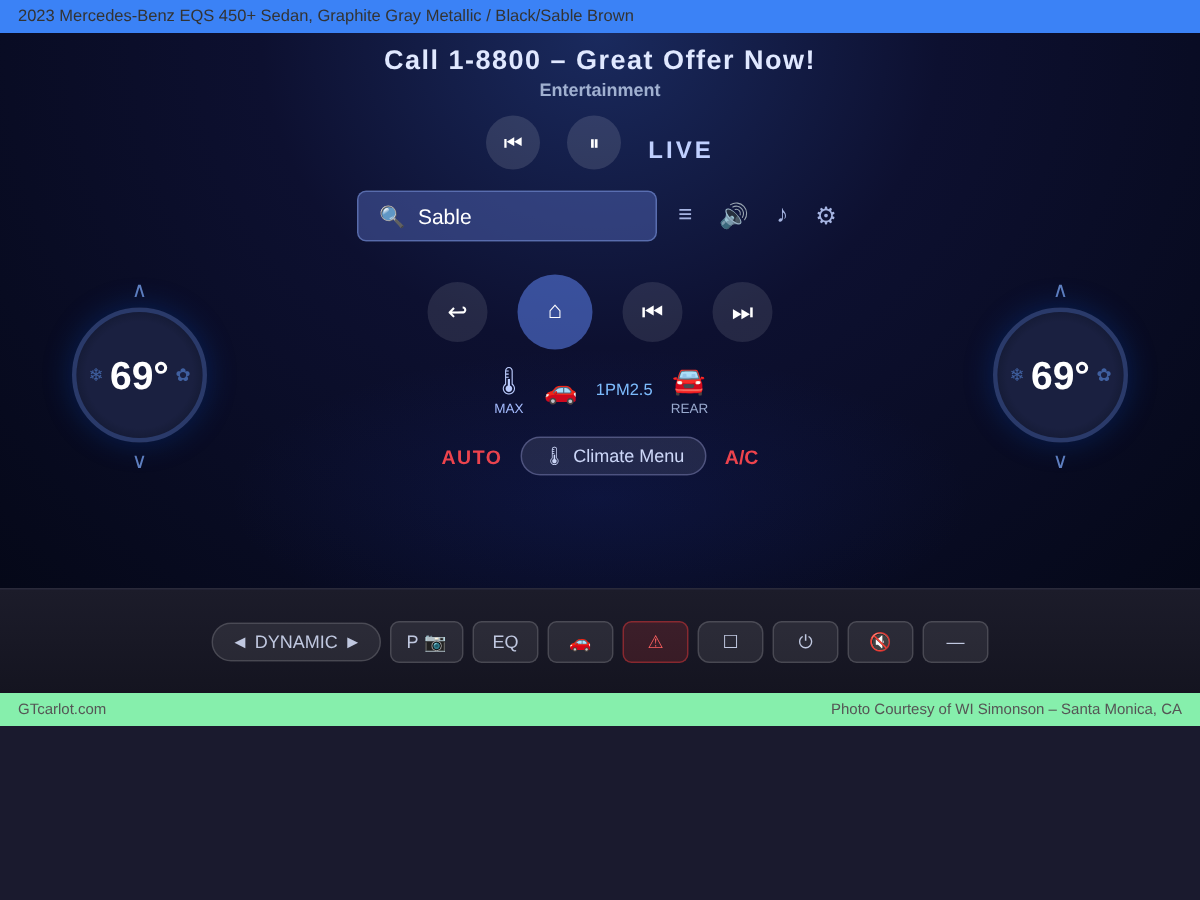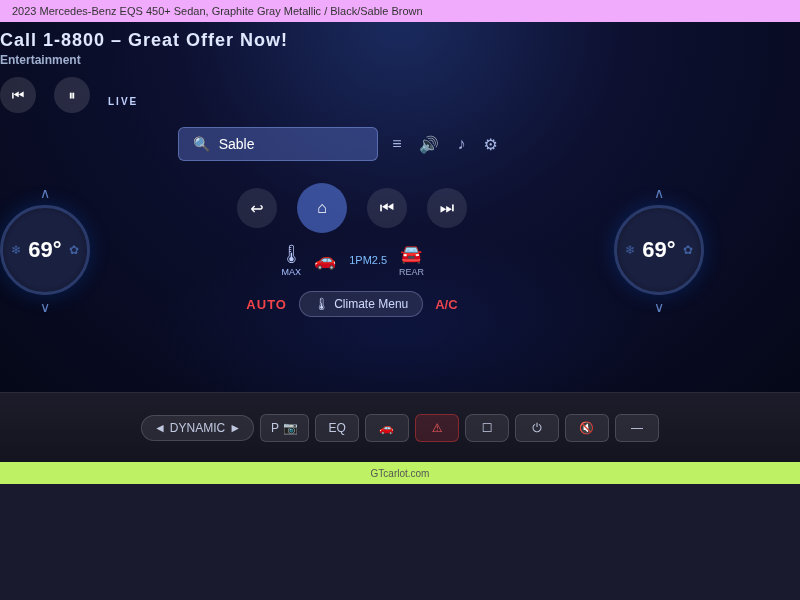--- a/index.html
+++ b/index.html
@@ -7,38 +7,39 @@
       width: 800px;
       height: 600px;
       background: #1a1a2e;
       font-family: Arial, sans-serif;
       overflow: hidden;
       position: relative;
     }
 
     
     #top-bar {
-      background: #f0abfc;
+      background: #3b82f6;
       padding: 4px 12px;
       font-size: 11px;
       color: #333;
       display: flex;
       align-items: center;
       gap: 8px;
       height: 22px;
     }
 
     
     #screen {
       background: radial-gradient(ellipse at center top, #1a2a5e 0%, #0d1030 40%, #050818 100%);
       width: 100%;
       position: relative;
       height: 370px;
       display: flex;
       flex-direction: column;
+      align-items: center;
       padding-top: 8px;
       overflow: hidden;
     }
 
     
     #radio-text {
       color: #e0e8ff;
       font-size: 18px;
       font-weight: bold;
       letter-spacing: 1px;
@@ -69,21 +70,21 @@
       color: white;
       font-size: 14px;
       cursor: pointer;
       display: flex;
       align-items: center;
       justify-content: center;
     }
 
     #live-badge {
       color: #c0d0ff;
-      font-size: 10px;
+      font-size: 16px;
       font-weight: bold;
       letter-spacing: 2px;
       margin-top: 12px;
     }
 
     
     #search-row {
       display: flex;
       align-items: center;
       gap: 10px;
@@ -140,21 +141,21 @@
       display: flex;
       flex-direction: column;
       align-items: center;
       justify-content: center;
       position: relative;
       box-shadow: 0 0 20px rgba(0,80,200,0.3);
     }
 
     .climate-temp {
       color: white;
-      font-size: 22px;
+      font-size: 26px;
       font-weight: bold;
     }
 
     .dial-up-arrow, .dial-down-arrow {
       color: #6080c0;
       font-size: 14px;
       cursor: pointer;
     }
 
     .snowflake-icon, .fan-icon {
@@ -287,27 +288,27 @@
       border-color: rgba(255,60,60,0.4);
       color: #ff6060;
     }
 
     .phys-btn.square-btn {
       border-radius: 8px;
     }
 
     
     #watermark-bar {
-      background: #bef264;
+      background: #86efac;
       padding: 3px 12px;
       font-size: 10px;
       color: #555;
       display: flex;
       align-items: center;
-      justify-content: center;
+      justify-content: space-between;
       height: 22px;
     }
 
     
     .screen-bg-arc {
       position: absolute;
       bottom: -40px;
       left: 50%;
       transform: translateX(-50%);
       width: 500px;
@@ -444,13 +445,14 @@
   <button class="phys-btn">
     <span>🔇</span>
   </button>
   <button class="phys-btn">
     <span>—</span>
   </button>
 </div>
 
 <div id="watermark-bar">
   <span>GTcarlot.com</span>
+  <span>Photo Courtesy of WI Simonson – Santa Monica, CA</span>
 </div>
 
 </body></html>

